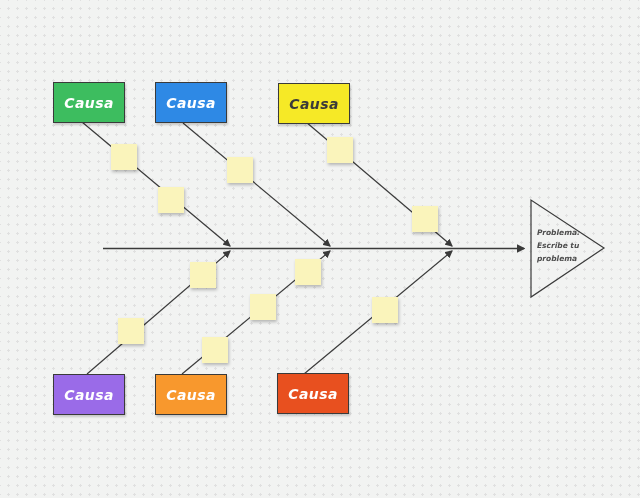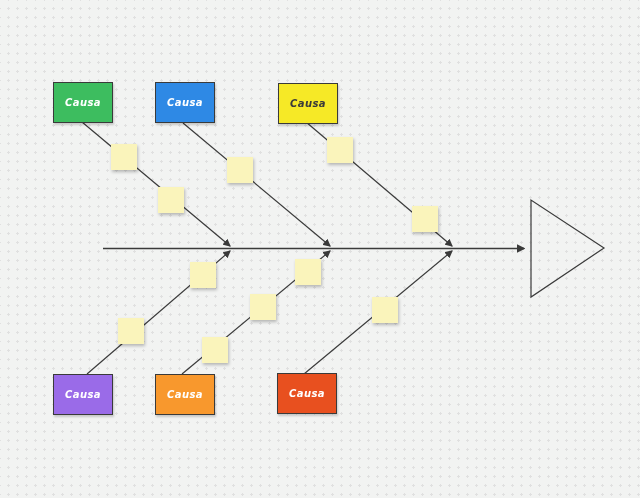--- a/index.html
+++ b/index.html
@@ -10,30 +10,30 @@
     overflow: hidden;
     background-color: #f2f3f2;
     background-image: radial-gradient(circle, #e0e0e0 1px, transparent 1.2px);
     background-size: 9px 9px;
     background-position: 4px 4px;
     font-family: "DejaVu Sans", sans-serif;
   }
   svg.lines-layer { position: absolute; left: 0; top: 0; }
   .cause-box {
     position: absolute;
-    width: 60px;
+    width: 72px;
     height: 41px;
     border: 1.5px solid #3a3a3a;
     box-sizing: border-box;
     display: flex;
     align-items: center;
     justify-content: center;
     font-style: italic;
     font-weight: bold;
-    font-size: 10px;
+    font-size: 14px;
     letter-spacing: 0.4px;
     box-shadow: 1px 2px 2px rgba(0,0,0,0.18);
   }
   .sticky {
     position: absolute;
     width: 26px;
     height: 26px;
     background: #faf4bb;
     box-shadow: 1px 2px 3px rgba(0,0,0,0.25);
   }
@@ -101,14 +101,19 @@
   <div class="sticky" style="left:327px; top:137px;"></div>
   <div class="sticky" style="left:412px; top:206px;"></div>
 
   <div class="sticky" style="left:190px; top:262px;"></div>
   <div class="sticky" style="left:118px; top:318px;"></div>
   <div class="sticky" style="left:295px; top:259px;"></div>
   <div class="sticky" style="left:250px; top:294px;"></div>
   <div class="sticky" style="left:202px; top:337px;"></div>
   <div class="sticky" style="left:372px; top:297px;"></div>
 
+  <div class="problem-text">
+    <div>Problema:</div>
+    <div>Escribe tu</div>
+    <div>problema</div>
+  </div>
 
 </div>
 
 </body></html>

